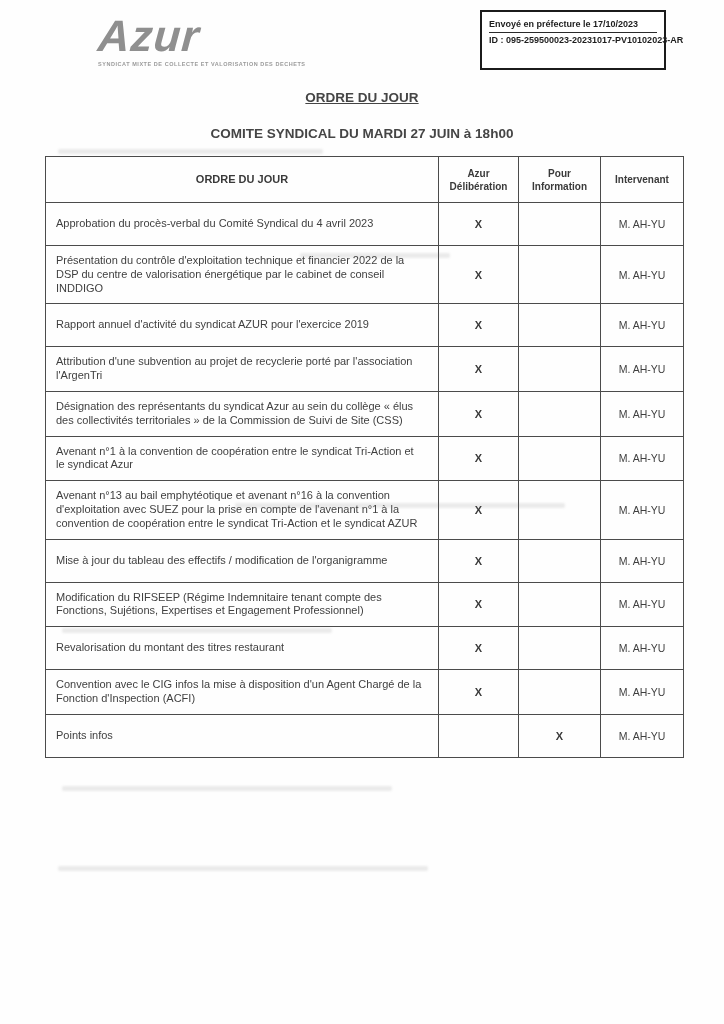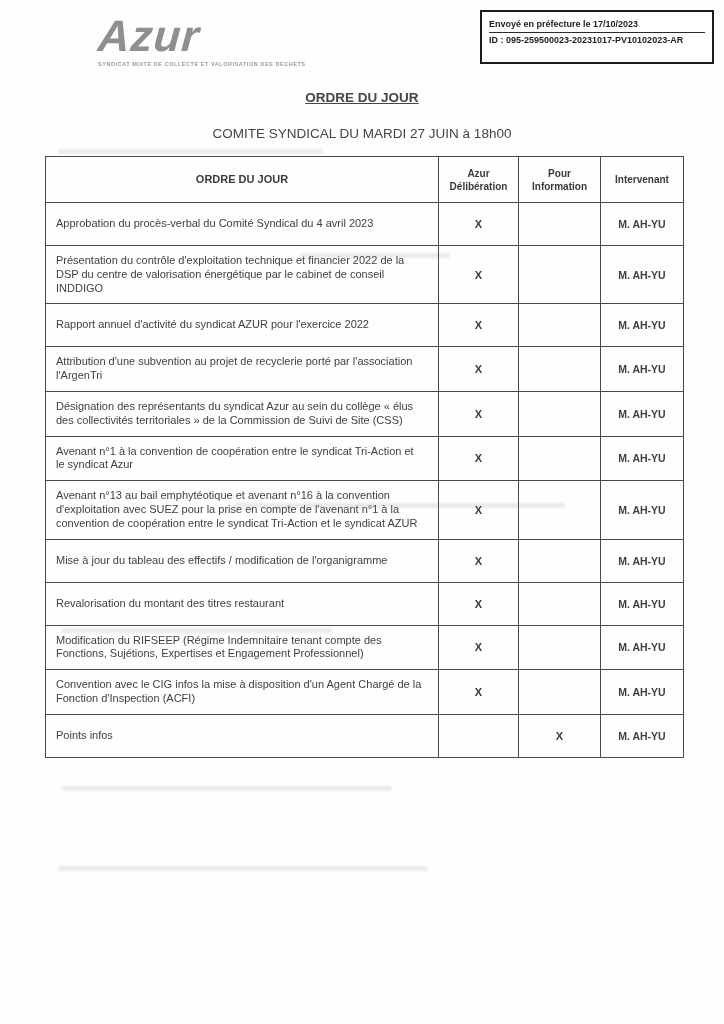--- a/index.html
+++ b/index.html
@@ -41,24 +41,24 @@
     color: #9a9a9a;
     white-space: nowrap;
     font-weight: bold;
   }
 
   
   .stamp {
     position: absolute;
     top: 10px;
     left: 480px;
-    width: 234px;
+    width: 186px;
     border: 2px solid #1b1b1b;
     background: #fff;
-    padding: 5px 7px 14px 7px;
+    padding: 5px 7px 20px 7px;
     box-sizing: border-box;
   }
   .stamp-line {
     font-size: 9px;
     font-weight: bold;
     color: #1d1d1d;
     line-height: 14.5px;
     white-space: nowrap;
     border-bottom: 1px solid transparent;
   }
@@ -76,21 +76,21 @@
     color: #454545;
   }
   .doc-title span { text-decoration: underline; }
   .doc-subtitle {
     position: absolute;
     top: 126px;
     left: 0;
     width: 100%;
     text-align: center;
     font-size: 13.5px;
-    font-weight: normal;
+    font-weight: bold;
     color: #454545;
   }
 
   
   table.agenda {
     position: absolute;
     top: 156px;
     left: 45px;
     width: 638px;
     border-collapse: collapse;
@@ -127,21 +127,20 @@
   td.mark-cell {
     text-align: center;
     font-weight: bold;
     font-size: 11px;
     color: #3a3a3a;
   }
   td.interv-cell {
     text-align: center;
     font-size: 10.5px;
     padding: 15px;
-    font-weight: bold;
   }
 
   
   .artifact {
     position: absolute;
     height: 5px;
     background: #6a6a6a;
     opacity: 0.13;
     border-radius: 2px;
     filter: blur(1px);
@@ -190,21 +189,21 @@
         <td class="mark-cell"></td>
         <td class="interv-cell">M. AH-YU</td>
       </tr>
       <tr>
         <td class="item-cell">Présentation du contrôle d'exploitation technique et financier 2022 de la DSP du centre de valorisation énergétique par le cabinet de conseil INDDIGO</td>
         <td class="mark-cell">X</td>
         <td class="mark-cell"></td>
         <td class="interv-cell">M. AH-YU</td>
       </tr>
       <tr>
-        <td class="item-cell">Rapport annuel d'activité du syndicat AZUR pour l'exercice 2022</td>
+        <td class="item-cell">Rapport annuel d'activité du syndicat AZUR pour l'exercice 2019</td>
         <td class="mark-cell">X</td>
         <td class="mark-cell"></td>
         <td class="interv-cell">M. AH-YU</td>
       </tr>
       <tr>
         <td class="item-cell">Attribution d'une subvention au projet de recyclerie porté par l'association l'ArgenTri</td>
         <td class="mark-cell">X</td>
         <td class="mark-cell"></td>
         <td class="interv-cell">M. AH-YU</td>
       </tr>
@@ -226,27 +225,27 @@
         <td class="mark-cell"></td>
         <td class="interv-cell">M. AH-YU</td>
       </tr>
       <tr>
         <td class="item-cell">Mise à jour du tableau des effectifs / modification de l'organigramme</td>
         <td class="mark-cell">X</td>
         <td class="mark-cell"></td>
         <td class="interv-cell">M. AH-YU</td>
       </tr>
       <tr>
+        <td class="item-cell">Modification du RIFSEEP (Régime Indemnitaire tenant compte des Fonctions, Sujétions, Expertises et Engagement Professionnel)</td>
+        <td class="mark-cell">X</td>
+        <td class="mark-cell"></td>
+        <td class="interv-cell">M. AH-YU</td>
+      </tr>
+      <tr>
         <td class="item-cell">Revalorisation du montant des titres restaurant</td>
-        <td class="mark-cell">X</td>
-        <td class="mark-cell"></td>
-        <td class="interv-cell">M. AH-YU</td>
-      </tr>
-      <tr>
-        <td class="item-cell">Modification du RIFSEEP (Régime Indemnitaire tenant compte des Fonctions, Sujétions, Expertises et Engagement Professionnel)</td>
         <td class="mark-cell">X</td>
         <td class="mark-cell"></td>
         <td class="interv-cell">M. AH-YU</td>
       </tr>
       <tr>
         <td class="item-cell">Convention avec le CIG infos la mise à disposition d'un Agent Chargé de la Fonction d'Inspection (ACFI)</td>
         <td class="mark-cell">X</td>
         <td class="mark-cell"></td>
         <td class="interv-cell">M. AH-YU</td>
       </tr>

